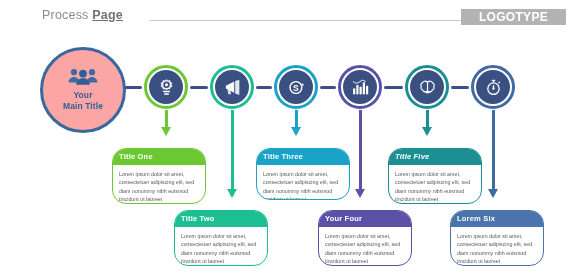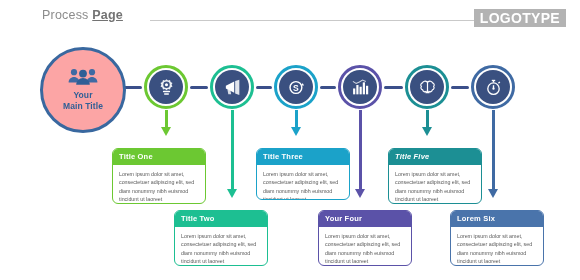--- a/index.html
+++ b/index.html
@@ -10,21 +10,21 @@
     overflow:hidden;
     position:relative;
   }
   #stage{position:relative;width:580px;height:280px;}
 
   
   .hdr{position:absolute;left:42px;top:8px;font-size:12.5px;color:#8c8c8c;letter-spacing:.2px;white-space:nowrap;}
   .hdr .b{font-weight:bold;color:#737373;text-decoration:underline;}
   .hdr-rule{position:absolute;left:150px;top:20px;width:335px;height:1px;background:#c9c9c9;}
   .logo{position:absolute;right:14px;top:9px;background:#b3b3b3;color:#ffffff;
-        font-size:14px;font-weight:bold;letter-spacing:.3px;padding:2px 6px;line-height:1;}
+        font-size:12px;font-weight:bold;letter-spacing:.3px;padding:2px 18px;line-height:1;}
 
   
   .spine{position:absolute;height:3px;background:#3b4f8a;border-radius:2px;top:86px;}
 
   
   .main-circle{
     position:absolute;left:40px;top:47px;width:80px;height:80px;border-radius:50%;
     background:#fca5a5;border:3px solid #39689f;
     display:flex;flex-direction:column;align-items:center;justify-content:center;
   }
@@ -47,21 +47,21 @@
 
   
   .arrow{position:absolute;width:0;}
   .arrow .stem{position:absolute;left:-1.5px;top:0;width:3px;}
   .arrow .head{
     position:absolute;left:-5.5px;width:0;height:0;
     border-left:5.5px solid transparent;border-right:5.5px solid transparent;
   }
 
   
-  .card{position:absolute;background:#ffffff;border:1px solid #cfcfcf;border-radius:6px;overflow:hidden;box-sizing:border-box;}
+  .card{position:absolute;background:#ffffff;border:1px solid #cfcfcf;border-radius:14px;overflow:hidden;box-sizing:border-box;}
   .card .chead{
     font-size:7.5px;font-weight:bold;color:#ffffff;padding:4px 6px 4px 6px;line-height:1;
     letter-spacing:.2px;
   }
   .card .cbody{
     font-size:5.3px;color:#5a5a5a;line-height:1.62;padding:5px 6px 5px 6px;
   }
 </style>
 </head>
 <body>

